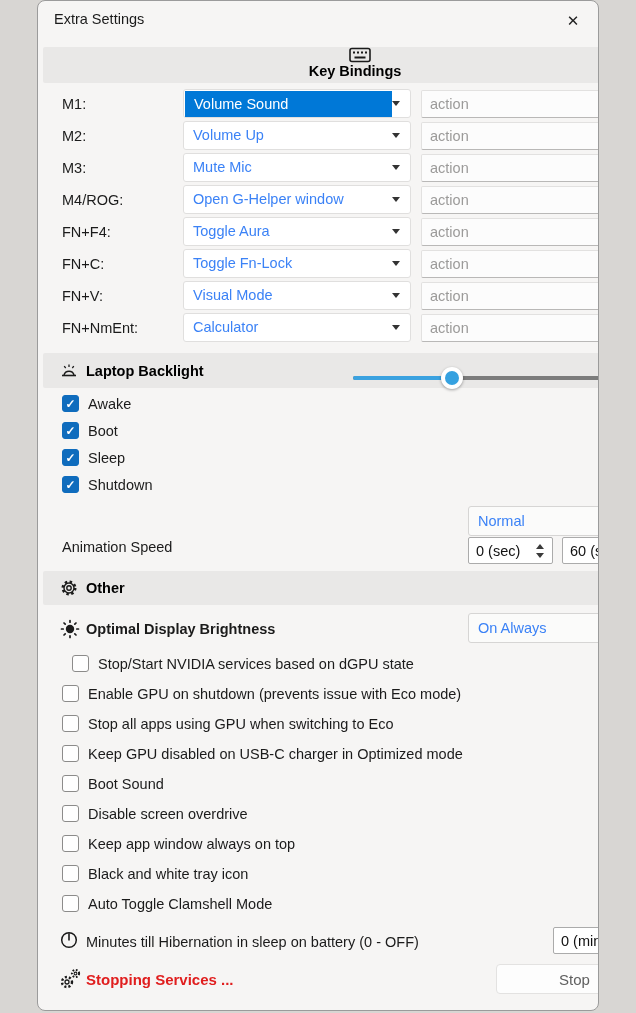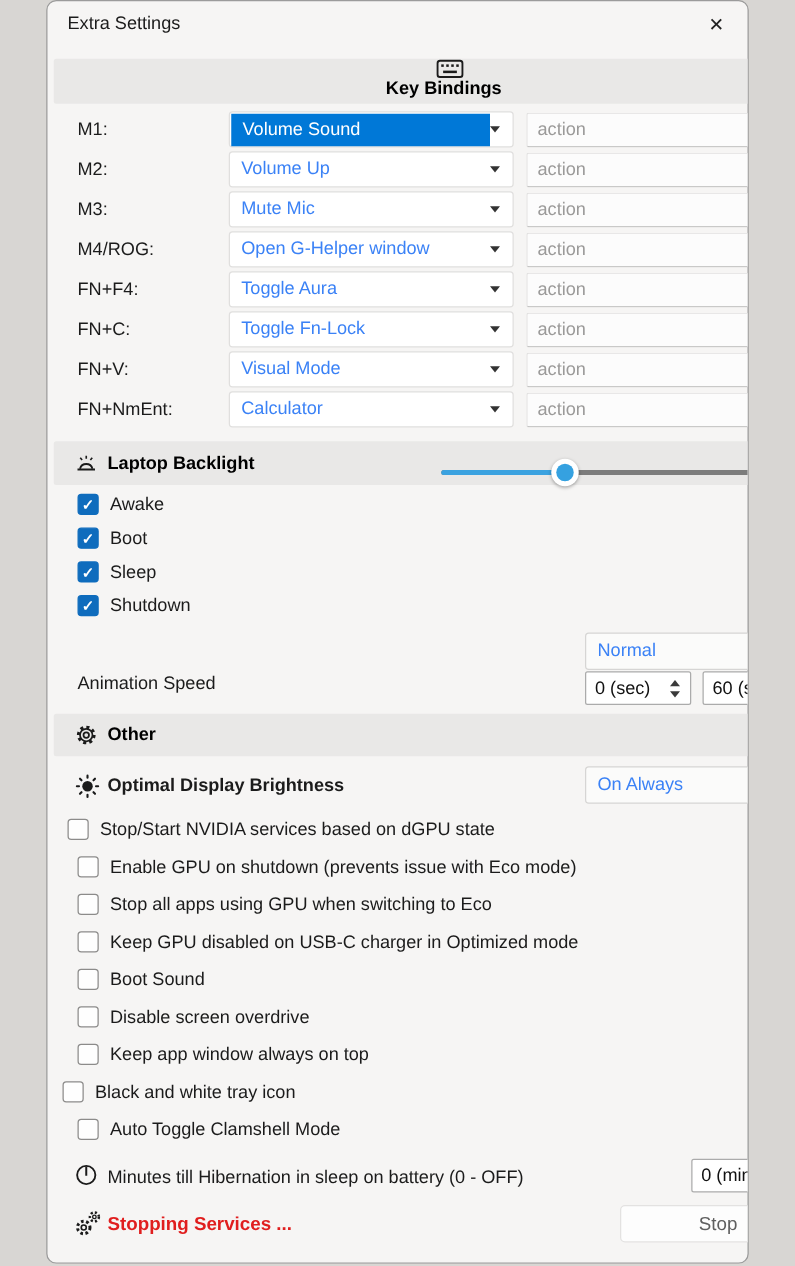--- a/index.html
+++ b/index.html
@@ -244,21 +244,21 @@
     </svg>
   </span>
   <div class="abs lbl bold" style="left:48px;top:613px;">Optimal Display Brightness</div>
   <div class="abs combo rt-combo" style="left:430px;top:612px;width:181px;height:30px;">
     <span class="combo-text">On Always</span>
     <span class="combo-arrow-box">
         <span class="combo-arrow"></span>
       </span>
   </div>
 
-  <div class="abs cb-row" style="left:16px;top:654px;">
+  <div class="abs cb-row" style="left:34px;top:654px;">
     <span class="cb unchecked"></span>
     <span class="cb-label">Stop/Start NVIDIA services based on dGPU state</span>
   </div>
   <div class="abs cb-row" style="left:24px;top:684px;">
     <span class="cb unchecked"></span>
     <span class="cb-label">Enable GPU on shutdown (prevents issue with Eco mode)</span>
   </div>
   <div class="abs cb-row" style="left:24px;top:714px;">
     <span class="cb unchecked"></span>
     <span class="cb-label">Stop all apps using GPU when switching to Eco</span>
@@ -272,21 +272,21 @@
     <span class="cb-label">Boot Sound</span>
   </div>
   <div class="abs cb-row" style="left:24px;top:834px;">
     <span class="cb unchecked"></span>
     <span class="cb-label">Keep app window always on top</span>
   </div>
   <div class="abs cb-row" style="left:24px;top:804px;">
     <span class="cb unchecked"></span>
     <span class="cb-label">Disable screen overdrive</span>
   </div>
-  <div class="abs cb-row" style="left:12px;top:864px;">
+  <div class="abs cb-row" style="left:24px;top:864px;">
     <span class="cb unchecked"></span>
     <span class="cb-label">Black and white tray icon</span>
   </div>
   <div class="abs cb-row" style="left:24px;top:894px;">
     <span class="cb unchecked"></span>
     <span class="cb-label">Auto Toggle Clamshell Mode</span>
   </div>
 
   <span class="abs" style="left:22px;top:930px;">
     <svg width="18" height="18" viewBox="0 0 18 18">

